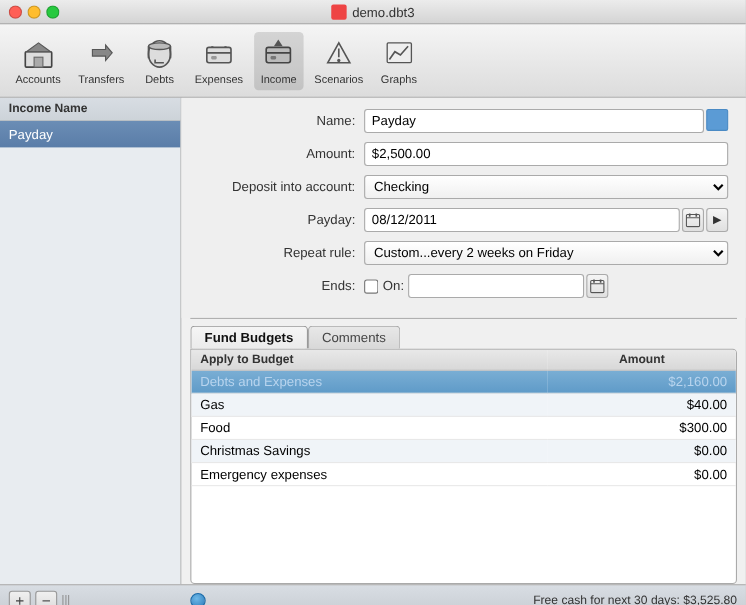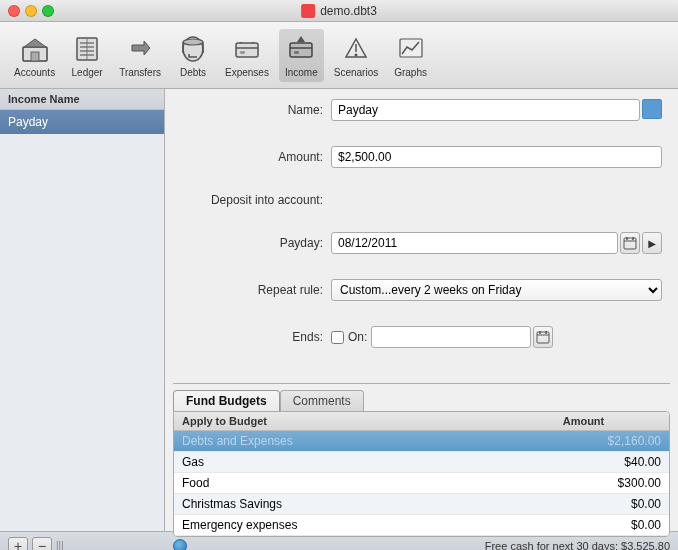--- a/index.html
+++ b/index.html
@@ -138,21 +138,21 @@
     }
 
     
     .form-area {
       padding: 10px 16px;
       background: #efefef;
     }
     .form-row {
       display: flex;
       align-items: center;
-      margin-bottom: 25px;
+      margin-bottom: 8px;
     }
     .form-label {
       text-align: right;
       min-width: 150px;
       padding-right: 8px;
       font-size: 12px;
       color: #333;
     }
     .form-input {
       flex: 1;
@@ -374,33 +374,20 @@
     <div class="toolbar-icon">
       <svg class="icon-svg" viewBox="0 0 28 28" fill="none" xmlns="http://www.w3.org/2000/svg">
         <rect x="2" y="12" width="24" height="14" rx="1" stroke="#444" stroke-width="1.5" fill="#ddd"></rect>
         <polygon points="14,4 3,12 25,12" fill="#888" stroke="#555" stroke-width="1"></polygon>
         <rect x="10" y="17" width="8" height="9" fill="#aaa" stroke="#666" stroke-width="1"></rect>
       </svg>
     </div>
     <span class="toolbar-label">Accounts</span>
   </div>
 
-  <div class="toolbar-item">
-    <div class="toolbar-icon">
-      <svg class="icon-svg" viewBox="0 0 28 28" fill="none">
-        <rect x="4" y="3" width="20" height="22" rx="1" fill="#ddd" stroke="#555" stroke-width="1.5"></rect>
-        <line x1="7" y1="8" x2="21" y2="8" stroke="#777" stroke-width="1.5"></line>
-        <line x1="7" y1="12" x2="21" y2="12" stroke="#777" stroke-width="1.5"></line>
-        <line x1="7" y1="16" x2="21" y2="16" stroke="#777" stroke-width="1.5"></line>
-        <line x1="7" y1="20" x2="21" y2="20" stroke="#777" stroke-width="1.5"></line>
-        <line x1="14" y1="3" x2="14" y2="25" stroke="#777" stroke-width="1"></line>
-      </svg>
-    </div>
-    <span class="toolbar-label">Ledger</span>
-  </div>
 
   <div class="toolbar-item">
     <div class="toolbar-icon">
       <svg class="icon-svg" viewBox="0 0 28 28" fill="none">
         <polygon points="6,10 18,10 18,6 24,13 18,20 18,16 6,16" fill="#888" stroke="#555" stroke-width="1"></polygon>
       </svg>
     </div>
     <span class="toolbar-label">Transfers</span>
   </div>
 
@@ -485,20 +472,24 @@
         </div>
       </div>
 
       <div class="form-row">
         <span class="form-label">Amount:</span>
         <input type="text" class="form-input" value="$2,500.00" style="">
       </div>
 
       <div class="form-row">
         <span class="form-label">Deposit into account:</span>
+        <select class="form-select">
+          <option>Checking</option>
+          <option>Savings</option>
+        </select>
       </div>
 
       <div class="form-row">
         <span class="form-label">Payday:</span>
         <div class="input-with-btn">
           <input type="text" class="form-input" value="08/12/2011" style="">
           <div class="input-btn">
             <svg width="14" height="14" viewBox="0 0 14 14" fill="none">
               <rect x="1" y="2" width="12" height="11" rx="1" stroke="#555" stroke-width="1"></rect>
               <line x1="1" y1="5" x2="13" y2="5" stroke="#555" stroke-width="1"></line>

